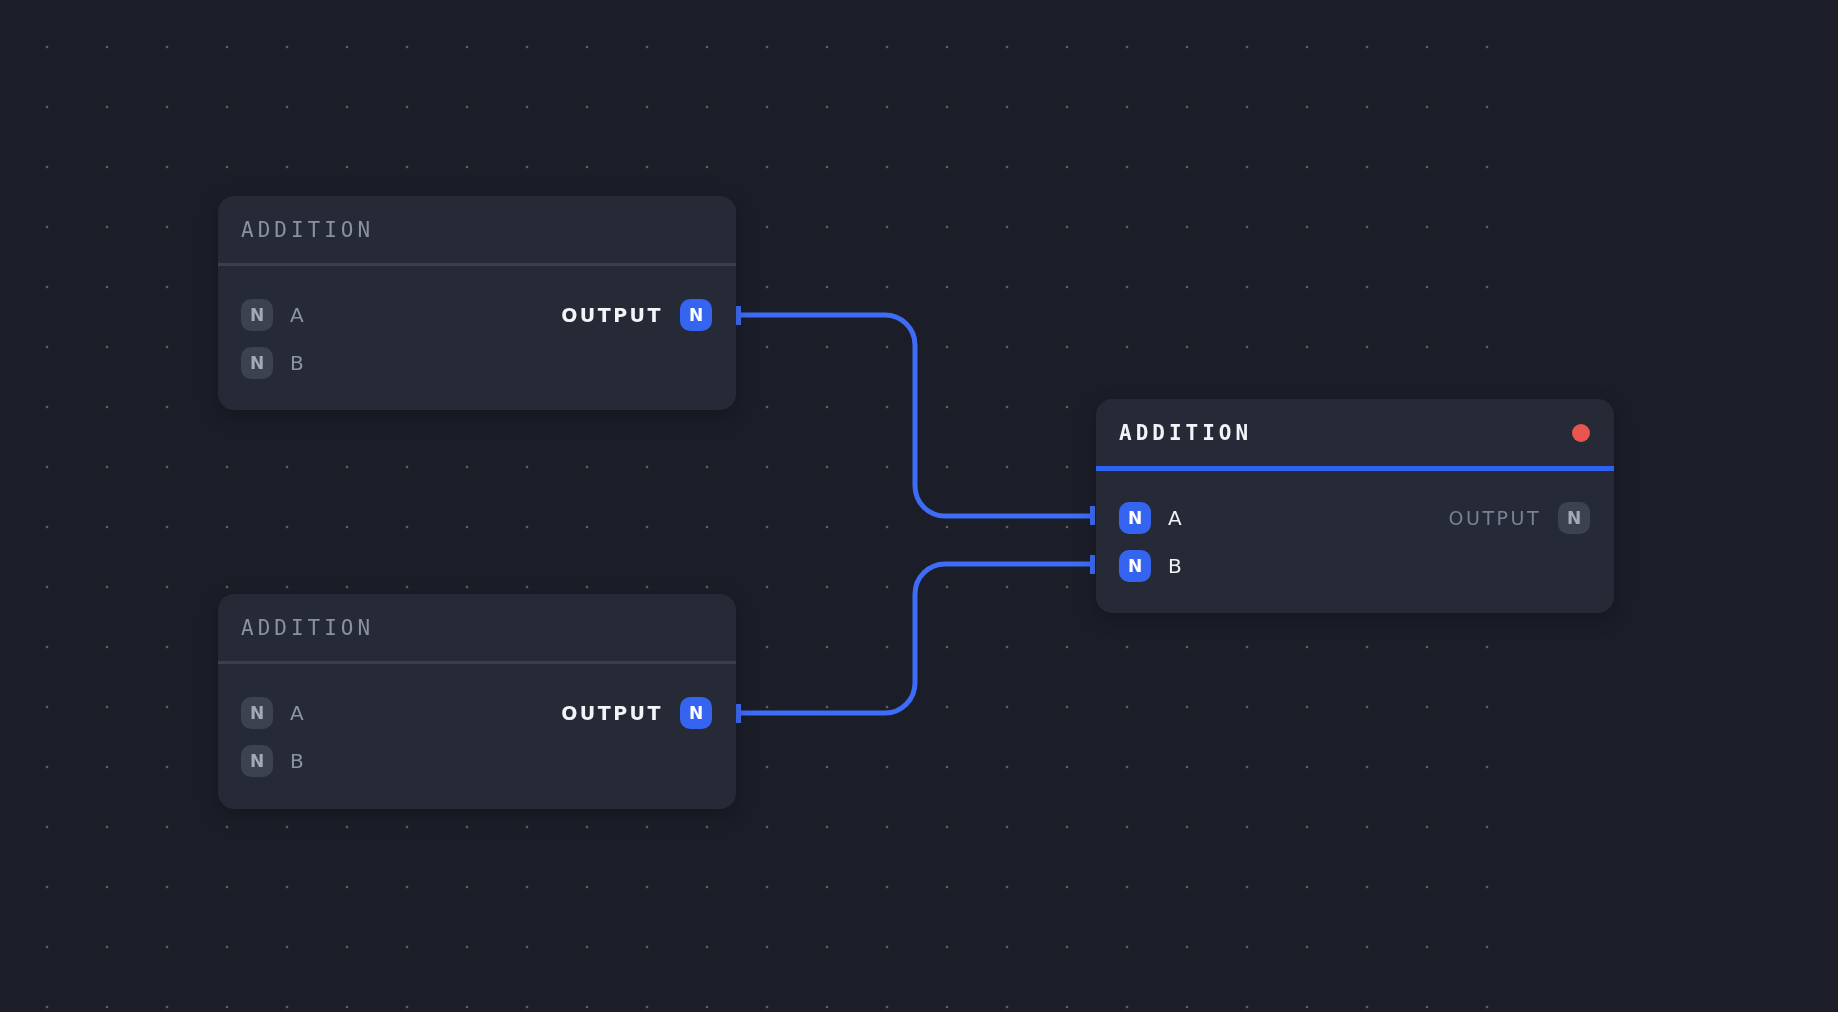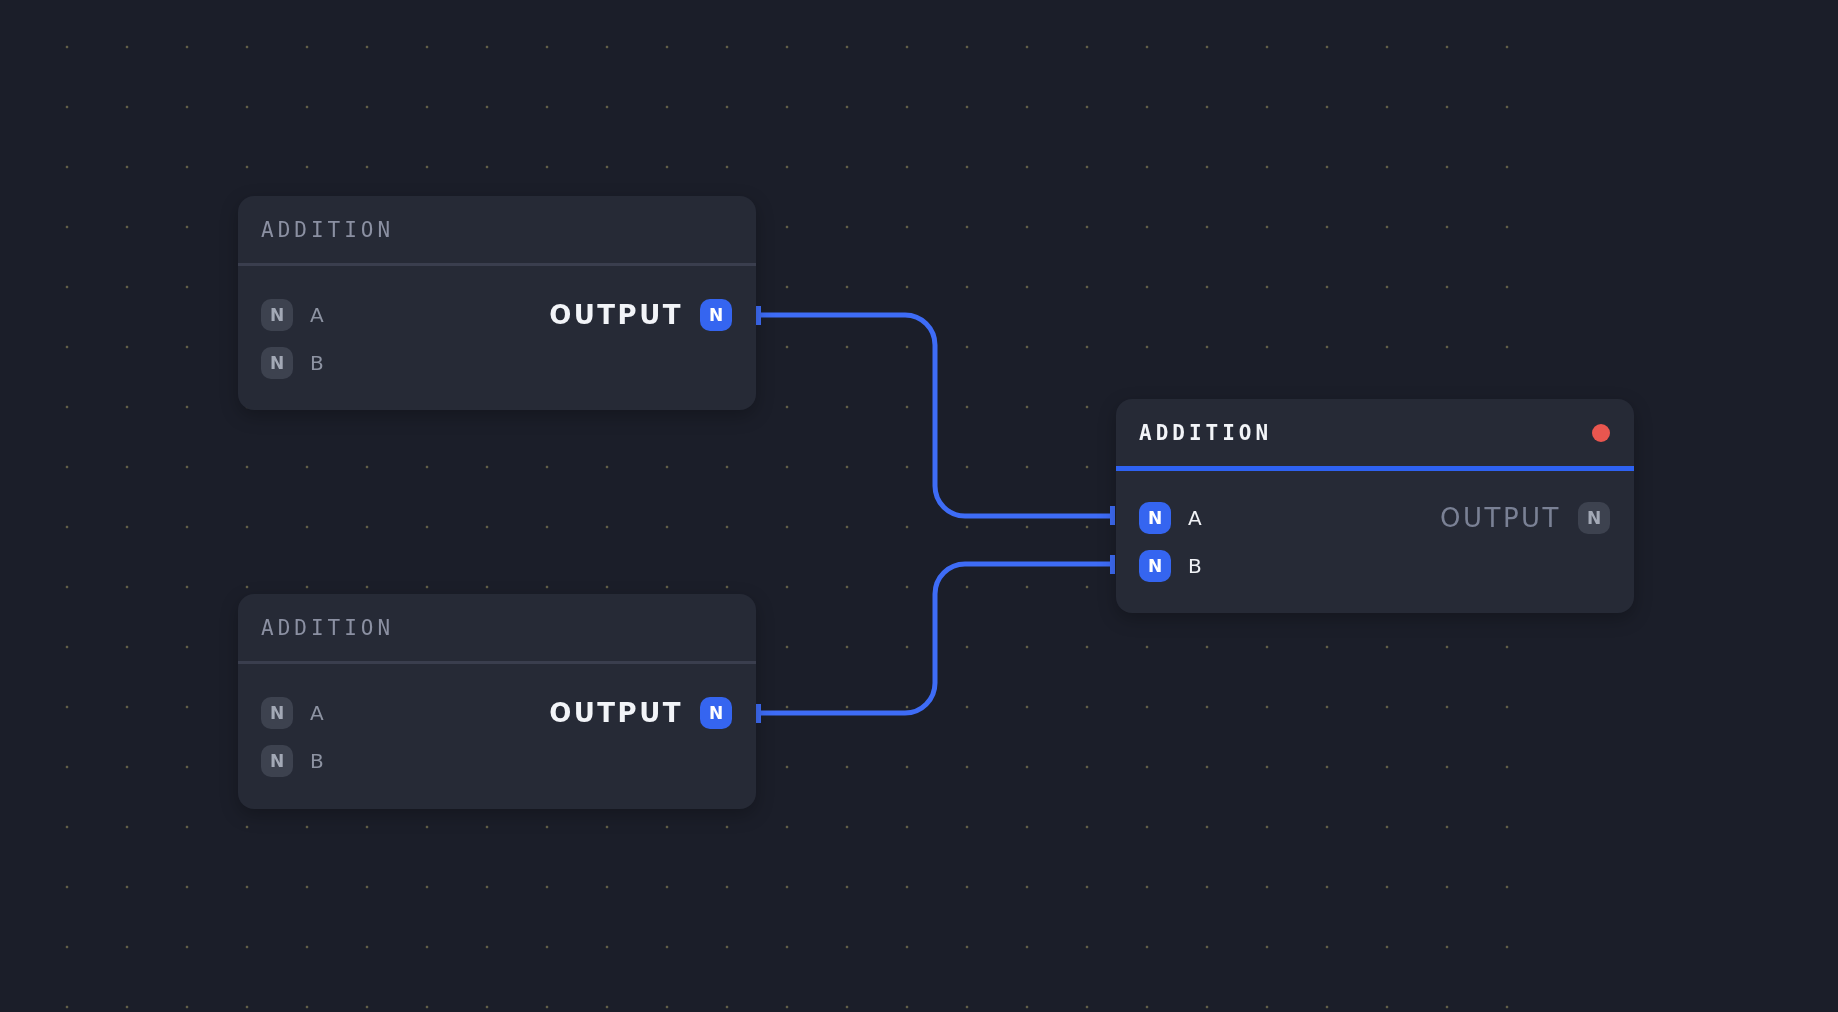--- a/index.html
+++ b/index.html
@@ -11,21 +11,20 @@
     background: #1b1e29;
   }
 
   .canvas {
     position: relative;
     width: 1530px; height: 1012px;
     background-color: #1b1e29;
     background-image: radial-gradient(circle, #625f47 1.5px, rgba(0,0,0,0) 1.6px);
     background-size: 60px 60px;
     background-position: 17px 17px;
-    margin-left: 20px;
   }
 
   .wire-layer {
     position: absolute;
     left: 0; top: 0;
     width: 1838px; height: 1012px;
     pointer-events: none;
   }
   .wire-layer path { pointer-events: stroke; }
   .wire {
@@ -109,21 +108,21 @@
 
   .port-label {
     margin-left: 17px;
     font-size: 20px;
     color: #8d93a2;
   }
   .port-label.bright { color: #f0f2f6; font-weight: 500; }
 
   .output-label {
     margin-right: 17px;
-    font-size: 26px;
+    font-size: 19px;
     letter-spacing: 2.5px;
     font-weight: 600;
     color: #f2f4f8;
   }
   .output-label.dim {
     color: #7a8195;
     font-weight: 500;
   }
 </style>
 </head>

